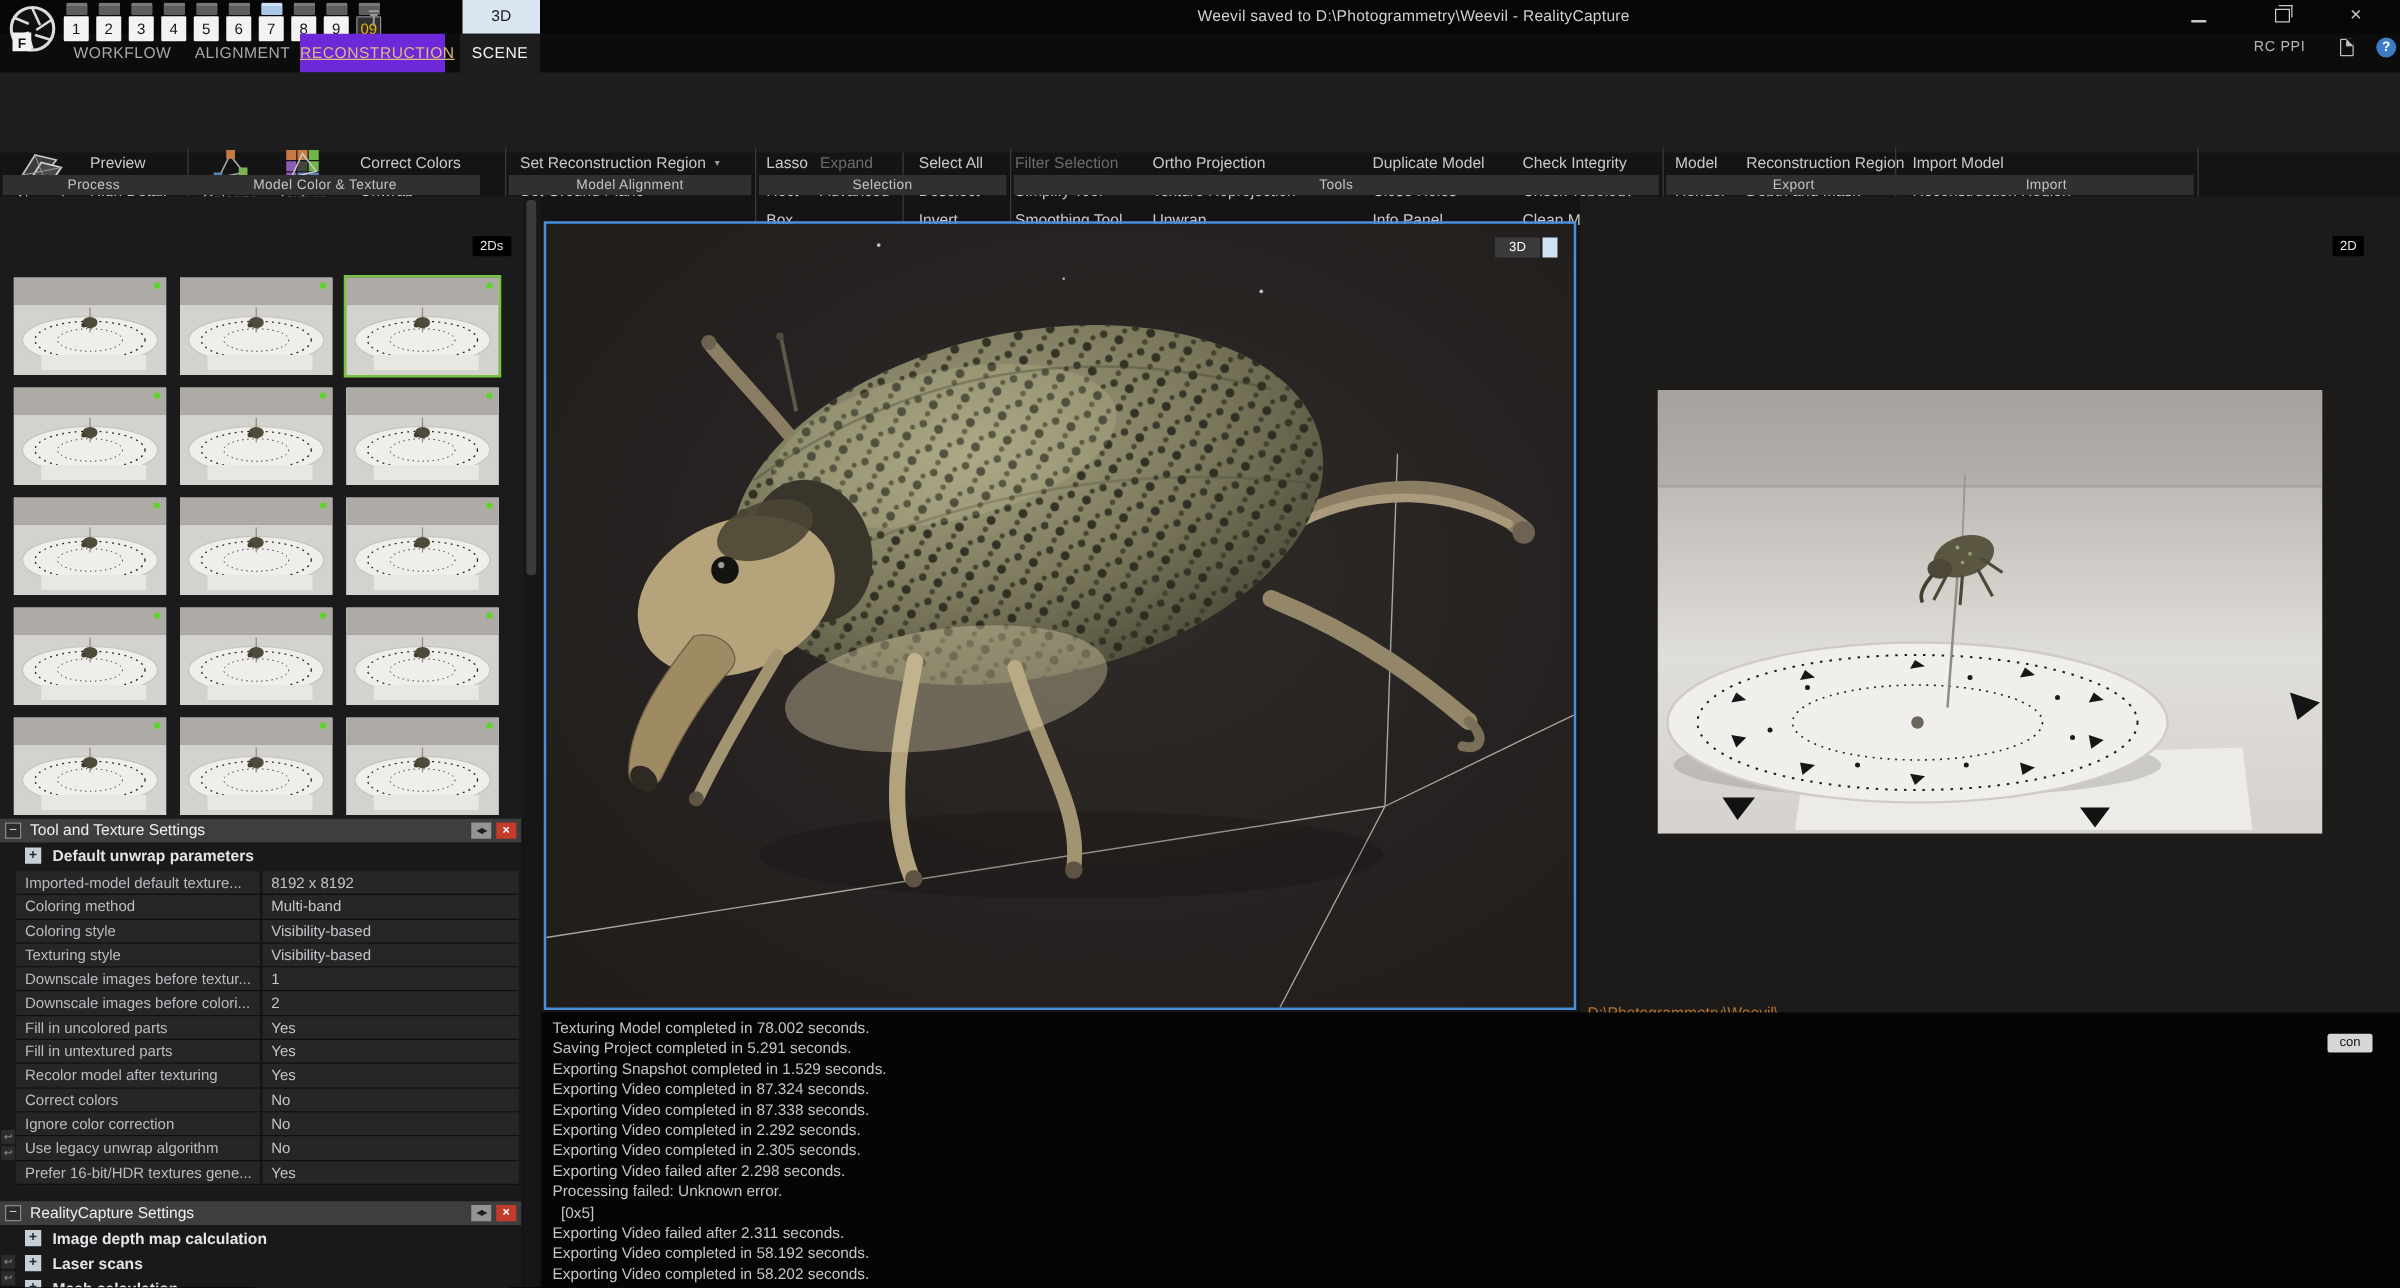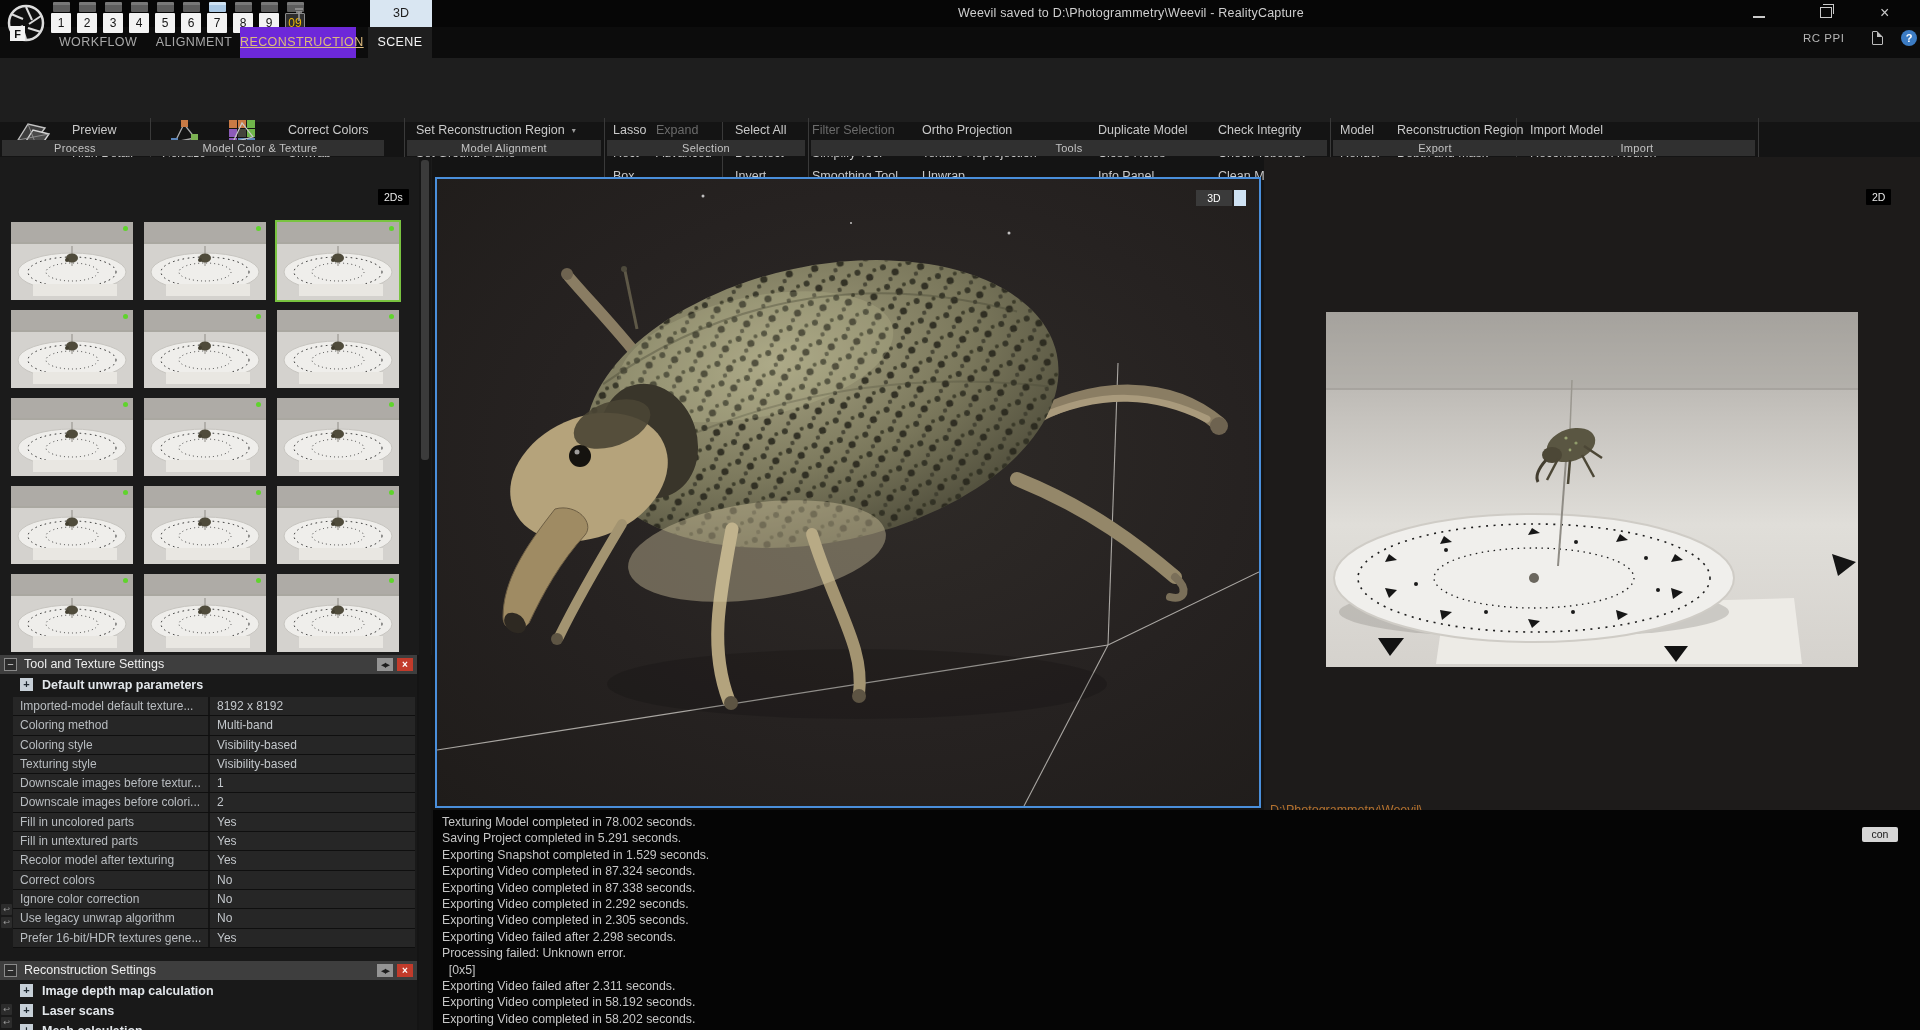--- a/index.html
+++ b/index.html
@@ -631,21 +631,21 @@
           <div class="sl">Use legacy unwrap algorithm</div>
           <div class="sv">No</div>
         </div>
         <div class="srow">
           <div class="sl">Prefer 16-bit/HDR textures gene...</div>
           <div class="sv">Yes</div>
         </div>
       </div>
     <div class="phdr" style="top:306px;">
       <div class="minus-box">−</div>
-      <div class="ptitle">Reconstruction Settings</div>
+      <div class="ptitle">RealityCapture Settings</div>
       <div class="dock-btn">◀▶</div>
       <div class="close-btn">×</div>
     </div>
     <div class="rsects">
 
     <div class="rsect">
           <div class="plus-box">+</div>
           <div class="slabel2">Image depth map calculation</div>
         </div>
         <div class="rsect">

